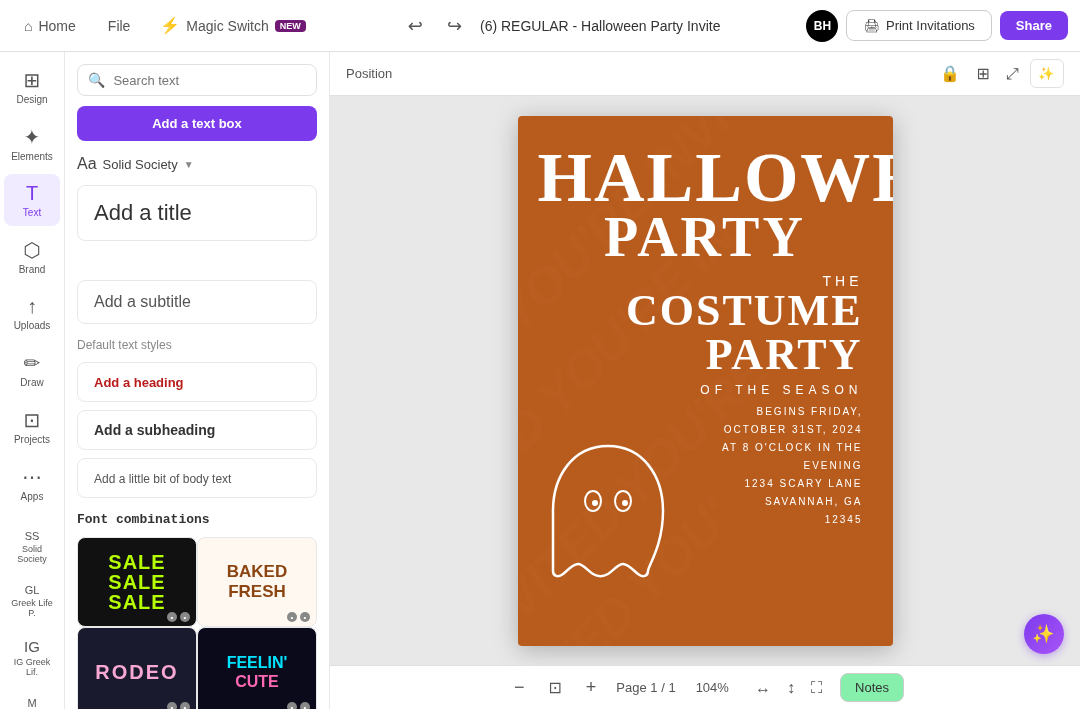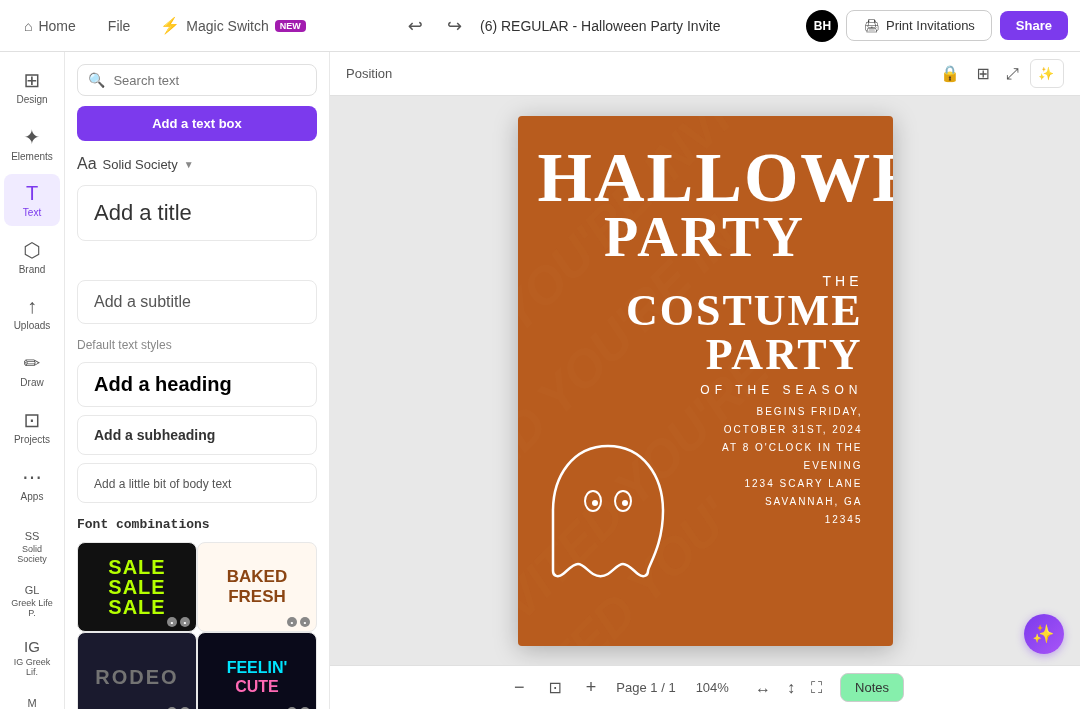--- a/index.html
+++ b/index.html
@@ -13,21 +13,21 @@
       align-items: center;
       padding: 0 12px;
       border-bottom: 1px solid #e0e0e0;
       gap: 8px;
       flex-shrink: 0;
     }
     .topbar-left { display: flex; align-items: center; gap: 8px; flex: 0 0 auto; }
     .home-btn { display: flex; align-items: center; gap: 6px; padding: 6px 12px; border-radius: 8px; cursor: pointer; color: #555; font-size: 14px; border: none; background: none; }
     .file-btn { padding: 6px 12px; border-radius: 8px; cursor: pointer; color: #555; font-size: 14px; border: none; background: none; }
     .magic-switch-btn { display: flex; align-items: center; gap: 6px; padding: 6px 10px; border-radius: 8px; cursor: pointer; color: #555; font-size: 14px; border: none; background: none; }
-    .new-badge { background: #a21caf; color: #fff; font-size: 9px; padding: 1px 5px; border-radius: 4px; font-weight: 600; }
+    .new-badge { background: #701a75; color: #fff; font-size: 9px; padding: 1px 5px; border-radius: 4px; font-weight: 600; }
     .magic-icon { font-size: 16px; }
     .topbar-center { flex: 1; display: flex; align-items: center; justify-content: center; gap: 12px; }
     .undo-btn, .redo-btn { border: none; background: none; cursor: pointer; color: #555; font-size: 18px; padding: 6px; border-radius: 6px; }
     .doc-title { font-size: 14px; color: #333; font-weight: 500; }
     .avatar-btn { width: 32px; height: 32px; border-radius: 50%; background: #000000; color: #fff; border: none; cursor: pointer; font-size: 12px; font-weight: 700; }
     .topbar-right { display: flex; align-items: center; gap: 8px; flex: 0 0 auto; }
     .print-btn { display: flex; align-items: center; gap: 6px; padding: 7px 16px; border-radius: 8px; border: 1.5px solid #ccc; background: #fff; cursor: pointer; font-size: 13px; color: #333; }
     .share-btn { padding: 7px 16px; border-radius: 8px; border: none; background: #7c3aed; color: #fff; cursor: pointer; font-size: 13px; font-weight: 600; }
 
     
@@ -131,21 +131,21 @@
     .subtitle-preview-text { font-size: 16px; color: #555; font-weight: 300; }
 
     .section-label { font-size: 12px; color: #888; margin-bottom: 10px; font-weight: 500; }
     .heading-preview {
       border: 1.5px solid #e8e8e8;
       border-radius: 8px;
       padding: 10px 16px;
       margin-bottom: 8px;
       cursor: pointer;
     }
-    .heading-text { font-size: 20px; color: #000000; font-weight: 700; }
+    .heading-text { font-size: 13px; color: #b91c1c; font-weight: 700; }
     .subheading-preview {
       border: 1.5px solid #e8e8e8;
       border-radius: 8px;
       padding: 10px 16px;
       margin-bottom: 8px;
       cursor: pointer;
     }
     .subheading-text { font-size: 14px; color: #333; font-weight: 600; }
     .body-preview {
       border: 1.5px solid #e8e8e8;
@@ -176,21 +176,21 @@
     
     .sale-combo { background: #111; color: #b5ff00; }
     .sale-text { font-size: 20px; font-weight: 900; line-height: 1; text-align: center; color: #b5ff00; letter-spacing: 1px; }
 
     
     .baked-combo { background: #fff8f0; }
     .baked-text { font-size: 17px; font-weight: 700; color: #8b4513; text-align: center; line-height: 1.2; }
 
     
     .rodeo-combo { background: #1a1a2e; }
-    .rodeo-text { font-size: 20px; font-weight: 900; color: #737373; text-align: center; letter-spacing: 2px; }
+    .rodeo-text { font-size: 20px; font-weight: 900; color: #f9a8d4; text-align: center; letter-spacing: 2px; }
 
     
     .feelin-combo { background: #0a0a1a; }
     .feelin-text { font-size: 16px; font-weight: 700; color: #00e5ff; text-align: center; line-height: 1.2; }
     .feelin-cute { color: #ff69b4; }
 
     
     .canvas-area {
       flex: 1;
       background: #e8e8e8;

